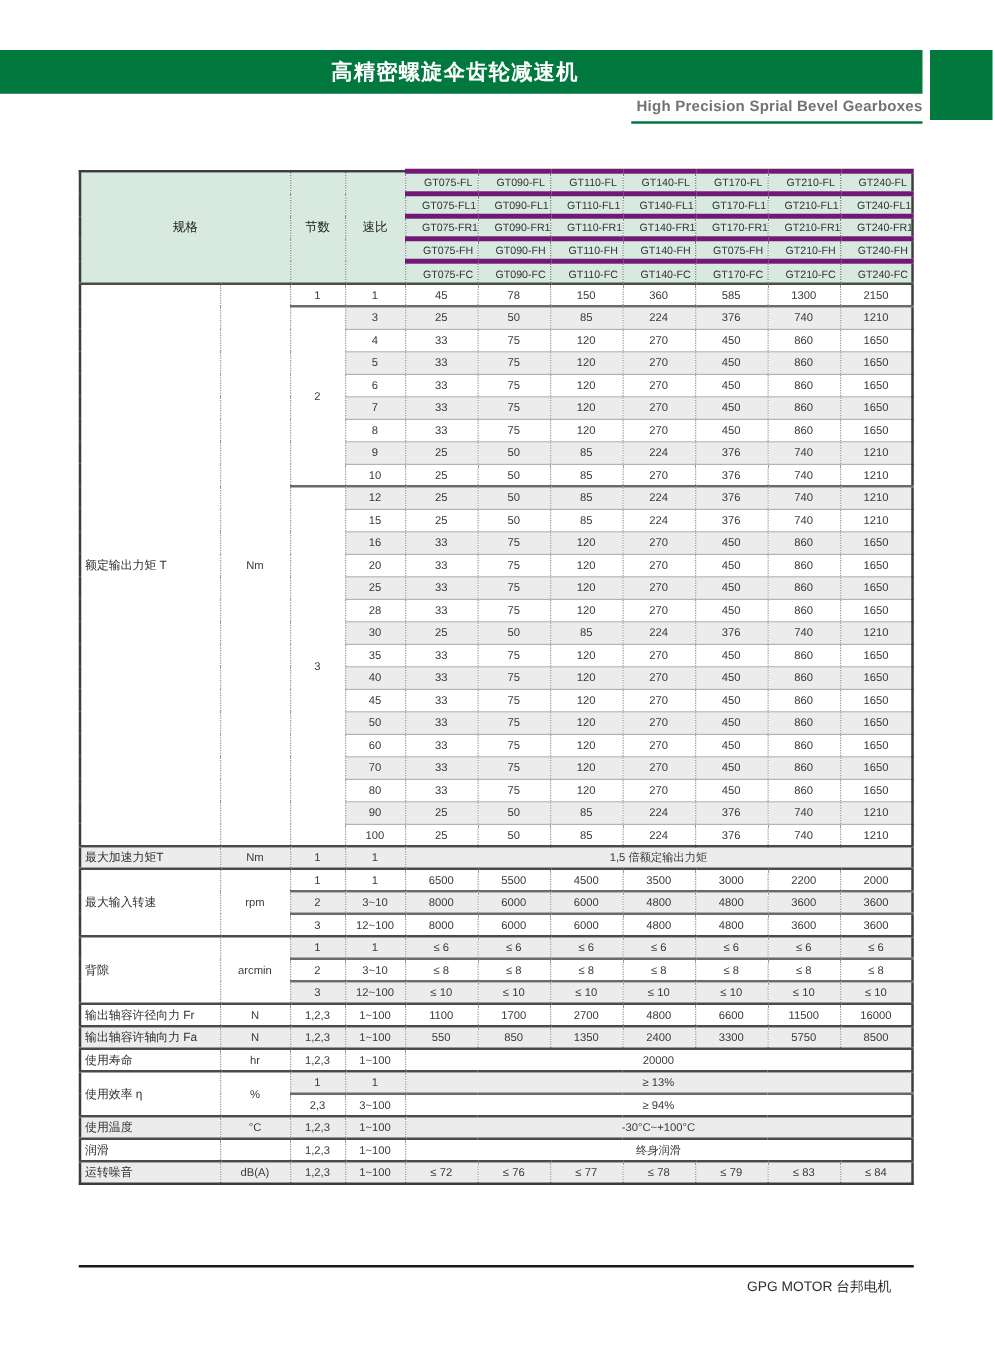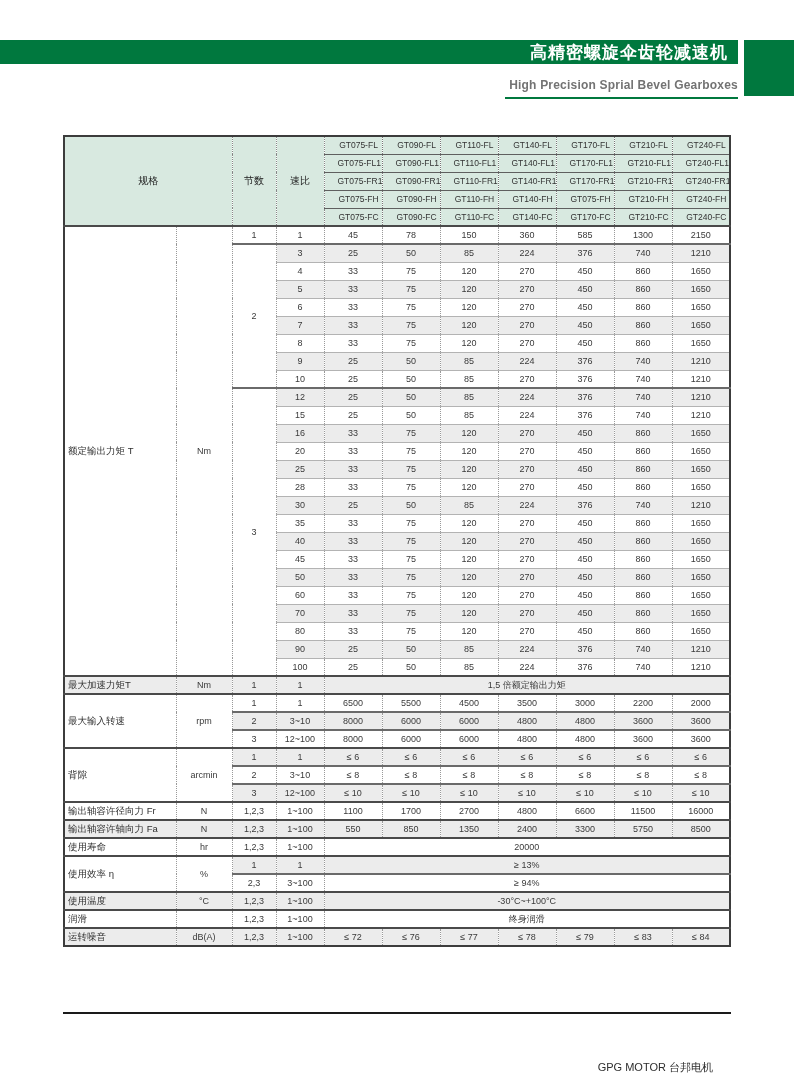--- a/index.html
+++ b/index.html
@@ -2,23 +2,23 @@
 <html style="--green: #00783e; --headbg: #d8e9e0; --shade: #ececec;"><head>
 <meta charset="utf-8">
 <style>
   * { margin:0; padding:0; box-sizing:border-box; }
   html,body { background:#fff; }
   body {
     width:794px; height:1077px; position:relative; overflow:hidden;
     font-family:"Liberation Sans","DejaVu Sans",sans-serif;
   }
   .banner {
-    position:absolute; left:0; top:40px; width:738px; height:24px;
+    position:absolute; left:0; top:40px; width:738px; height:35px;
     background:var(--green,#00783e);
-    display:flex; align-items:center; justify-content:flex-end; padding-right:10px;
+    display:flex; align-items:center; justify-content:center; padding-right:10px;
   }
   .banner-title { color:#fff; font-size:17px; font-weight:bold; letter-spacing:1px; }
   .accent-block { position:absolute; left:744px; top:40px; width:50px; height:56px; background:var(--green,#00783e); }
   .subtitle {
     position:absolute; top:78px; right:56px;
     font-size:12px; font-weight:bold; color:#737373; letter-spacing:.2px;
   }
   .subtitle-underline { position:absolute; left:505px; top:97px; width:233px; height:2px; background:var(--green,#00783e); }
   .section-title { position:absolute; left:63px; top:104px; font-size:13px; font-weight:bold; color:#101010;margin-top:42px; }
 
@@ -31,30 +31,30 @@
     height:18px; padding:0 2px; text-align:center; vertical-align:middle;
     font-size:9px; font-weight:normal; color:#3a3a3a;
     border-right:1px dotted #999; border-bottom:1px solid #b3b3b3;
     overflow:hidden; white-space:nowrap;
   }
   .spec-table th.head-left {
     background:var(--headbg,#d8e9e0); font-size:10px; color:#222; border-right:1px dotted #888;
   }
   .spec-table th.model {
     background:var(--headbg,#d8e9e0); font-size:8.5px; color:#333;
-    border-top:1px solid #701a75; border-bottom:1px solid #5f5f5f; border-right:1px dotted #777;padding-left:13px;
+    border-top:4px solid #701a75; border-bottom:1px solid #5f5f5f; border-right:1px dotted #777;padding-left:13px;
   }
   .spec-table td.lbl { text-align:left; padding-left:3px; font-size:9.5px; color:#2f2f2f; }
   .spec-table tr.shade td { background:var(--shade,#ececec); }
   .spec-table tr.shade td.merged, .spec-table tr td.merged { background:#fff; }
   .spec-table tr.sec-start > td { border-top:2px solid #4a4a4a; }
   .spec-table tr.grp-start > td { border-top:2px solid #6a6a6a; }
 
   .footer-rule { position:absolute; left:63px; top:1012px; width:668px; height:2px; background:#1a1a1a; }
-  .footer-brand { position:absolute; top:1060px; right:81px; font-size:11px; color:#2e2e2e; }
+  .footer-brand { position:absolute; top:1022px; right:81px; font-size:11px; color:#2e2e2e; }
 </style>
 </head>
 <body>
 
 <div class="banner">
   <span class="banner-title">高精密螺旋伞齿轮减速机</span>
 </div>
 <div class="accent-block"></div>
 <div class="subtitle">High Precision Sprial Bevel Gearboxes</div>
 <div class="subtitle-underline"></div>

